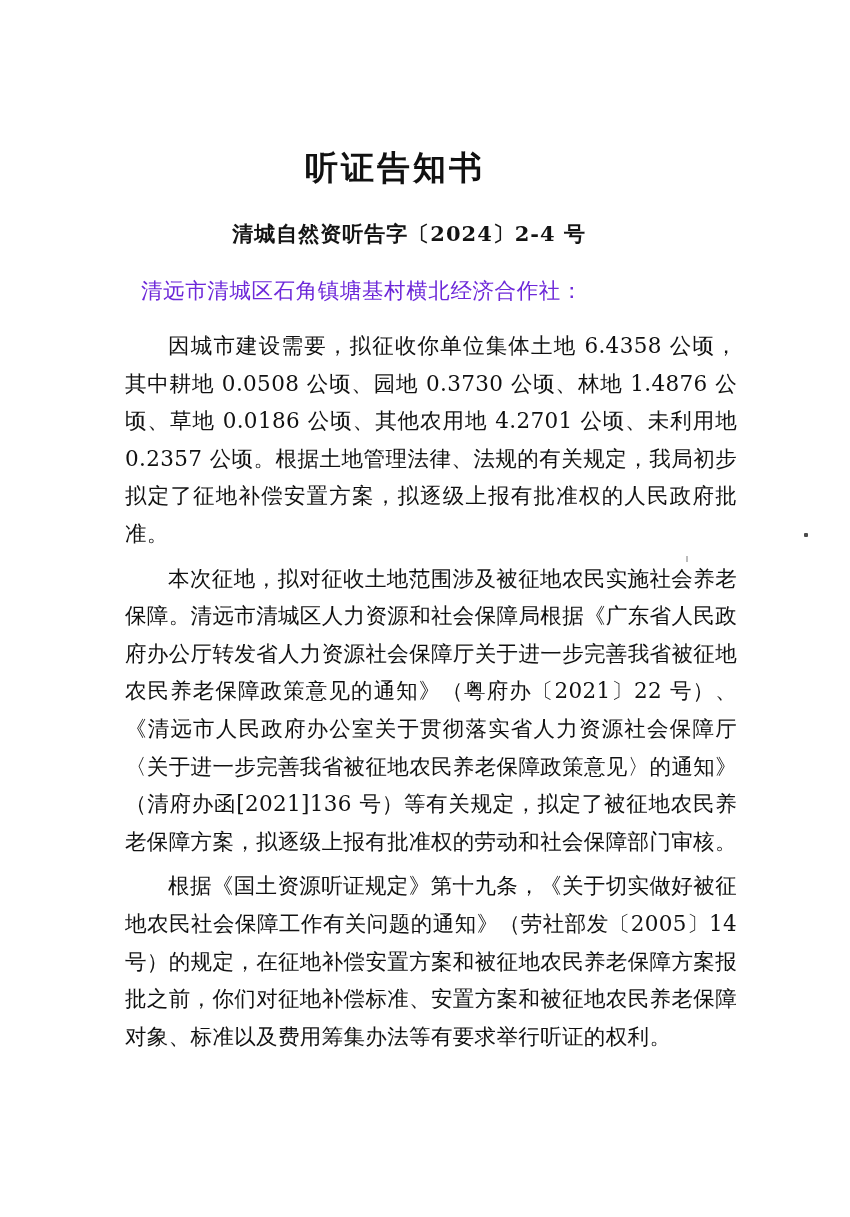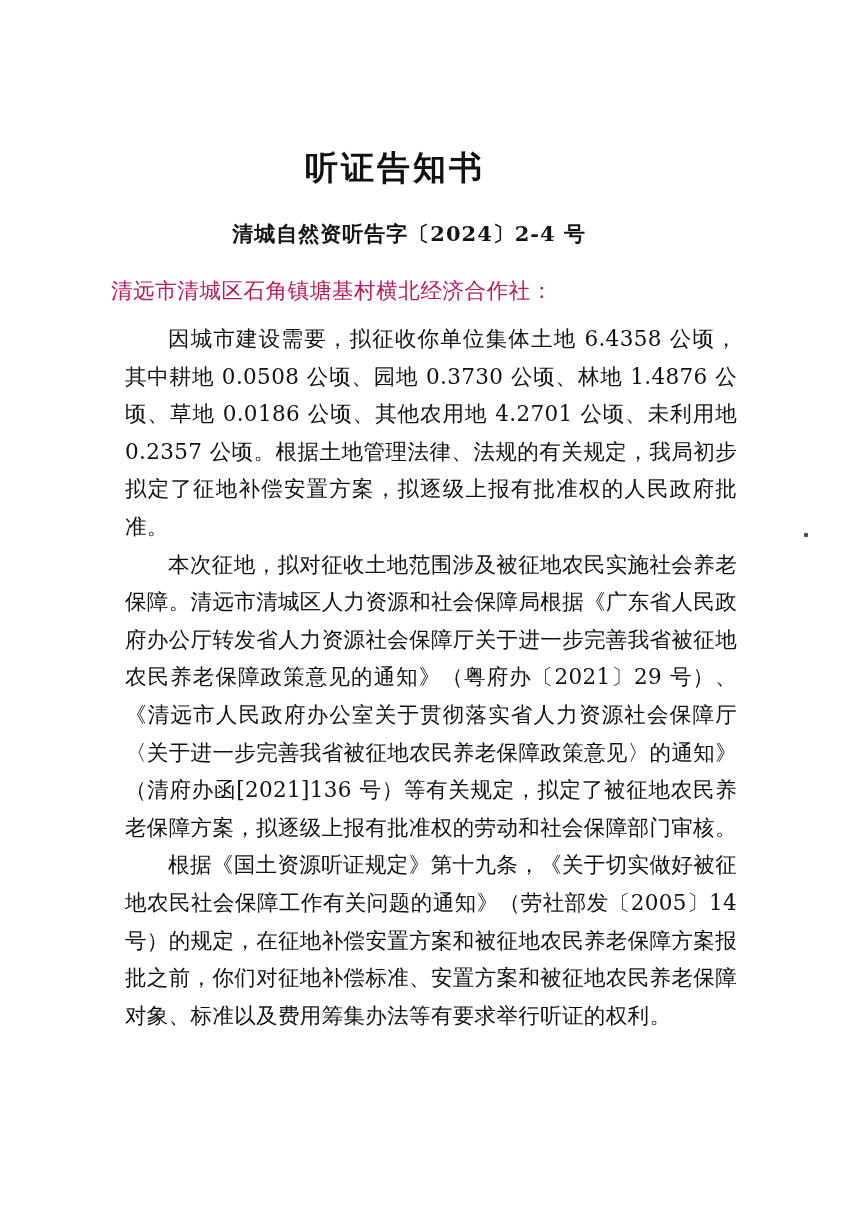--- a/index.html
+++ b/index.html
@@ -48,40 +48,40 @@
     box-sizing: border-box;
     text-align: right;
     font-size: 21px;
     font-weight: bold;
     letter-spacing: 1px;
     font-family: "DejaVu Serif", "Liberation Serif", serif;
     color: #141414;
   }
   .recipient {
     position: absolute;
-    left: 111px;
+    left: 141px;
     top: 276px;
     font-size: 21.5px;
     letter-spacing: 0.6px;
-    color: #be185d;
+    color: #6d28d9;
   }
   .body-text {
     position: absolute;
     left: 125px;
     top: 320px;
     width: 612px;
     font-size: 21.5px;
     line-height: 37.6px;
     letter-spacing: 0.35px;
     text-align: justify;
     text-justify: inter-character;
     color: #111111;
   }
   .body-text p {
-    margin: 0 0 0 0;
+    margin: 7px 0 0 0;
     text-indent: 2em;
     text-align: justify;
     text-justify: inter-character;
   }
   .speck {
     position: absolute;
     left: 804px;
     top: 533px;
     width: 4px;
     height: 4px;
@@ -106,21 +106,21 @@
   <div class="doc-body">
 
     <div class="doc-title">听证告知书</div>
 
     <div class="doc-number">清城自然资听告字〔2024〕2-4 号</div>
 
     <div class="recipient">清远市清城区石角镇塘基村横北经济合作社：</div>
 
     <div class="body-text">
       <p>因城市建设需要，拟征收你单位集体土地 6.4358 公顷，其中耕地 0.0508 公顷、园地 0.3730 公顷、林地 1.4876 公顷、草地 0.0186 公顷、其他农用地 4.2701 公顷、未利用地 0.2357 公顷。根据土地管理法律、法规的有关规定，我局初步拟定了征地补偿安置方案，拟逐级上报有批准权的人民政府批准。</p>
-      <p>本次征地，拟对征收土地范围涉及被征地农民实施社会养老保障。清远市清城区人力资源和社会保障局根据《广东省人民政府办公厅转发省人力资源社会保障厅关于进一步完善我省被征地农民养老保障政策意见的通知》（粤府办〔2021〕29 号）、《清远市人民政府办公室关于贯彻落实省人力资源社会保障厅〈关于进一步完善我省被征地农民养老保障政策意见〉的通知》（清府办函[2021]136 号）等有关规定，拟定了被征地农民养老保障方案，拟逐级上报有批准权的劳动和社会保障部门审核。</p>
+      <p>本次征地，拟对征收土地范围涉及被征地农民实施社会养老保障。清远市清城区人力资源和社会保障局根据《广东省人民政府办公厅转发省人力资源社会保障厅关于进一步完善我省被征地农民养老保障政策意见的通知》（粤府办〔2021〕22 号）、《清远市人民政府办公室关于贯彻落实省人力资源社会保障厅〈关于进一步完善我省被征地农民养老保障政策意见〉的通知》（清府办函[2021]136 号）等有关规定，拟定了被征地农民养老保障方案，拟逐级上报有批准权的劳动和社会保障部门审核。</p>
       <p>根据《国土资源听证规定》第十九条，《关于切实做好被征地农民社会保障工作有关问题的通知》（劳社部发〔2005〕14 号）的规定，在征地补偿安置方案和被征地农民养老保障方案报批之前，你们对征地补偿标准、安置方案和被征地农民养老保障对象、标准以及费用筹集办法等有要求举行听证的权利。</p>
     </div>
 
     <div class="speck"></div>
     <div class="speck2"></div>
 
   </div>
 </div>
 
 </body></html>

